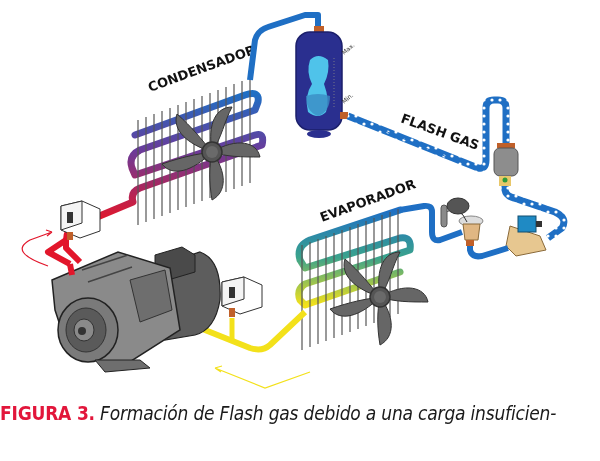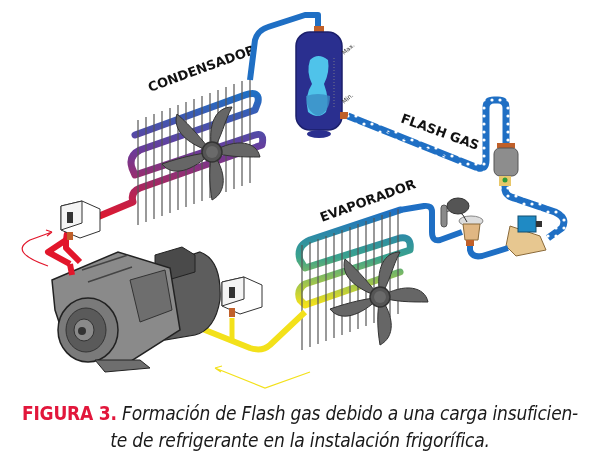--- a/index.html
+++ b/index.html
@@ -1,18 +1,18 @@
 <!DOCTYPE html>
 <html><head>
 <meta charset="utf-8">
 <style>
   html,body{margin:0;padding:0;background:#ffffff;}
   body{width:600px;height:461px;position:relative;overflow:hidden;font-family:"Liberation Sans",sans-serif;}
   #diagram{position:absolute;left:0;top:0;width:600px;height:395px;}
-  .caption{position:absolute;left:0;top:400px;width:600px;text-align:center;font-size:19px;line-height:27px;color:#1a1a1a;font-family:"DejaVu Sans Condensed","DejaVu Sans",sans-serif;letter-spacing:-0.2px;}
+  .caption{position:absolute;left:0;top:400px;width:600px;text-align:left;font-size:19px;line-height:27px;color:#1a1a1a;font-family:"DejaVu Sans Condensed","DejaVu Sans",sans-serif;letter-spacing:-0.2px;}
   .caption .fig{color:#e2163b;font-weight:bold;font-style:normal;}
   .caption .txt{font-style:italic;}
   .lbl{font-family:"DejaVu Sans",sans-serif;font-weight:bold;font-size:13px;fill:#111;}
   .tiny{font-family:"DejaVu Sans",sans-serif;font-size:6px;fill:#333;}
 </style>
 </head>
 <body>
 
 <svg id="diagram" viewBox="0 0 600 395" xmlns="http://www.w3.org/2000/svg">
   <defs>
@@ -185,14 +185,13 @@
   </g>
 
   <path d="M70,264 L72,275" stroke="#e2162b" stroke-width="6" fill="none"></path>
 </svg>
 
 <div class="caption">
   <div>
     <span class="fig">FIGURA 3.</span>
     <span class="txt">Formación de Flash gas debido a una carga insuficien-</span>
   </div>
-  <div class="txt">te de refrigerante en la instalación frigorífica.</div>
 </div>
 
 </body></html>

